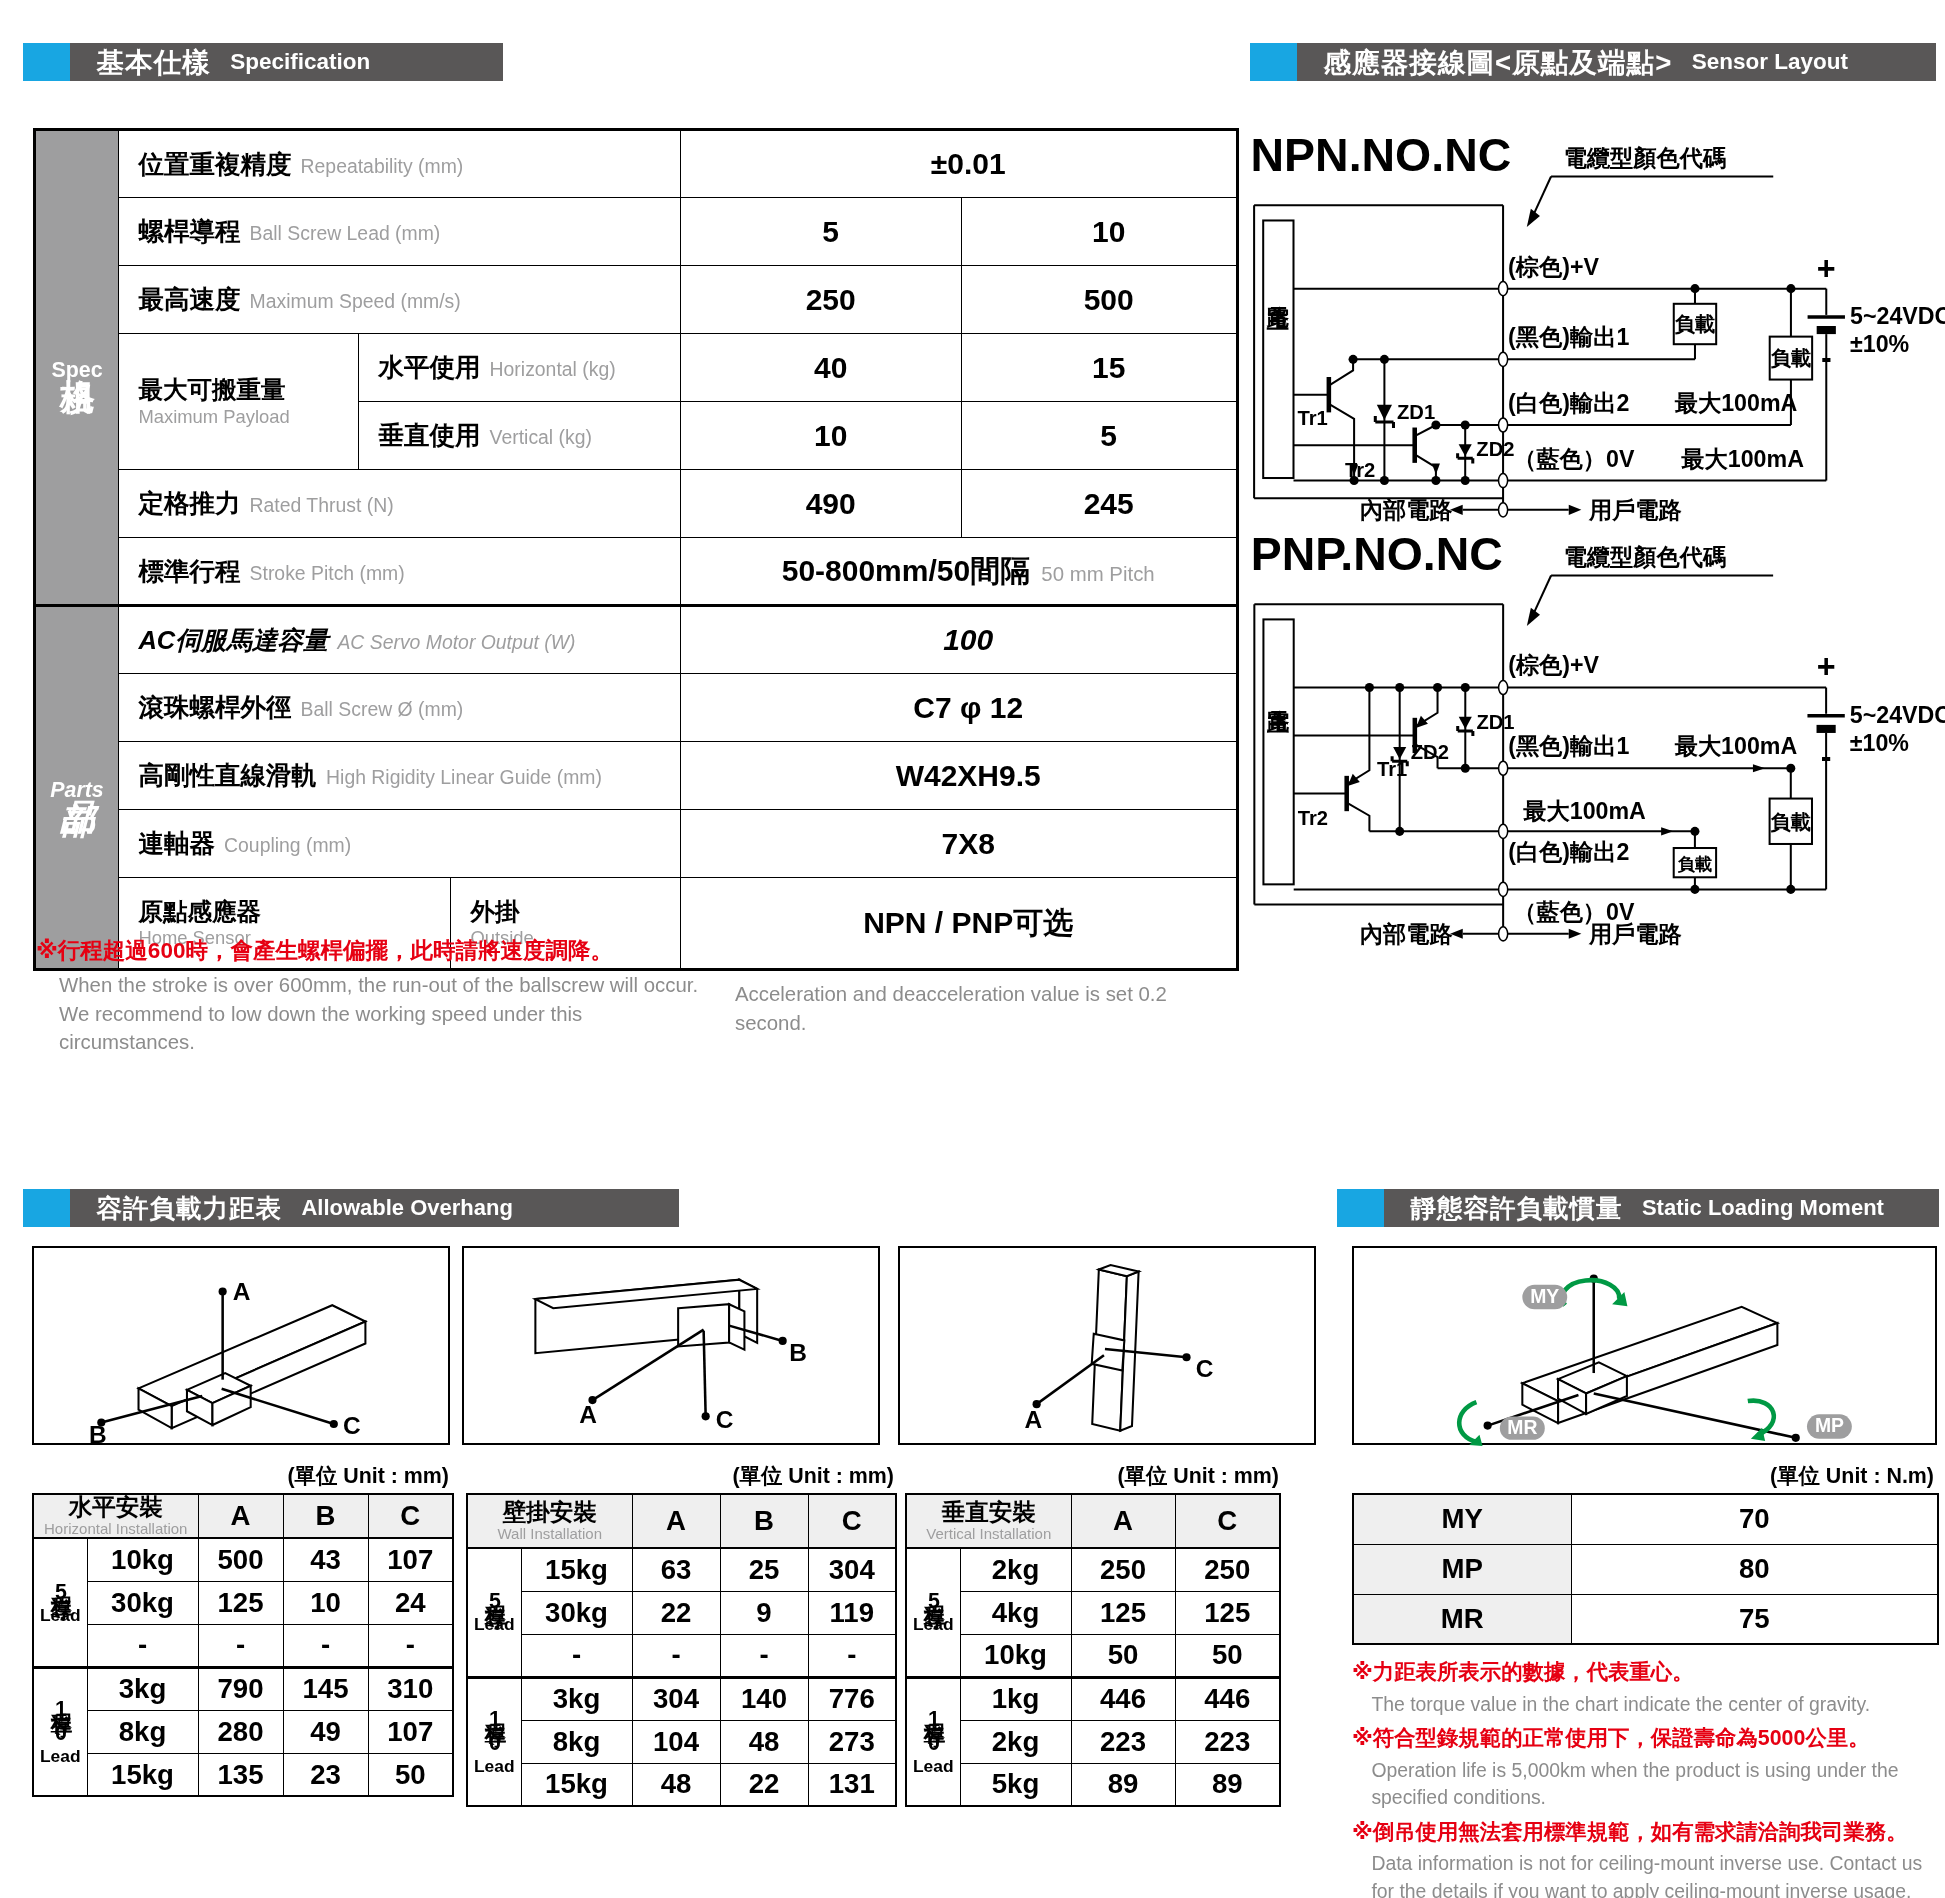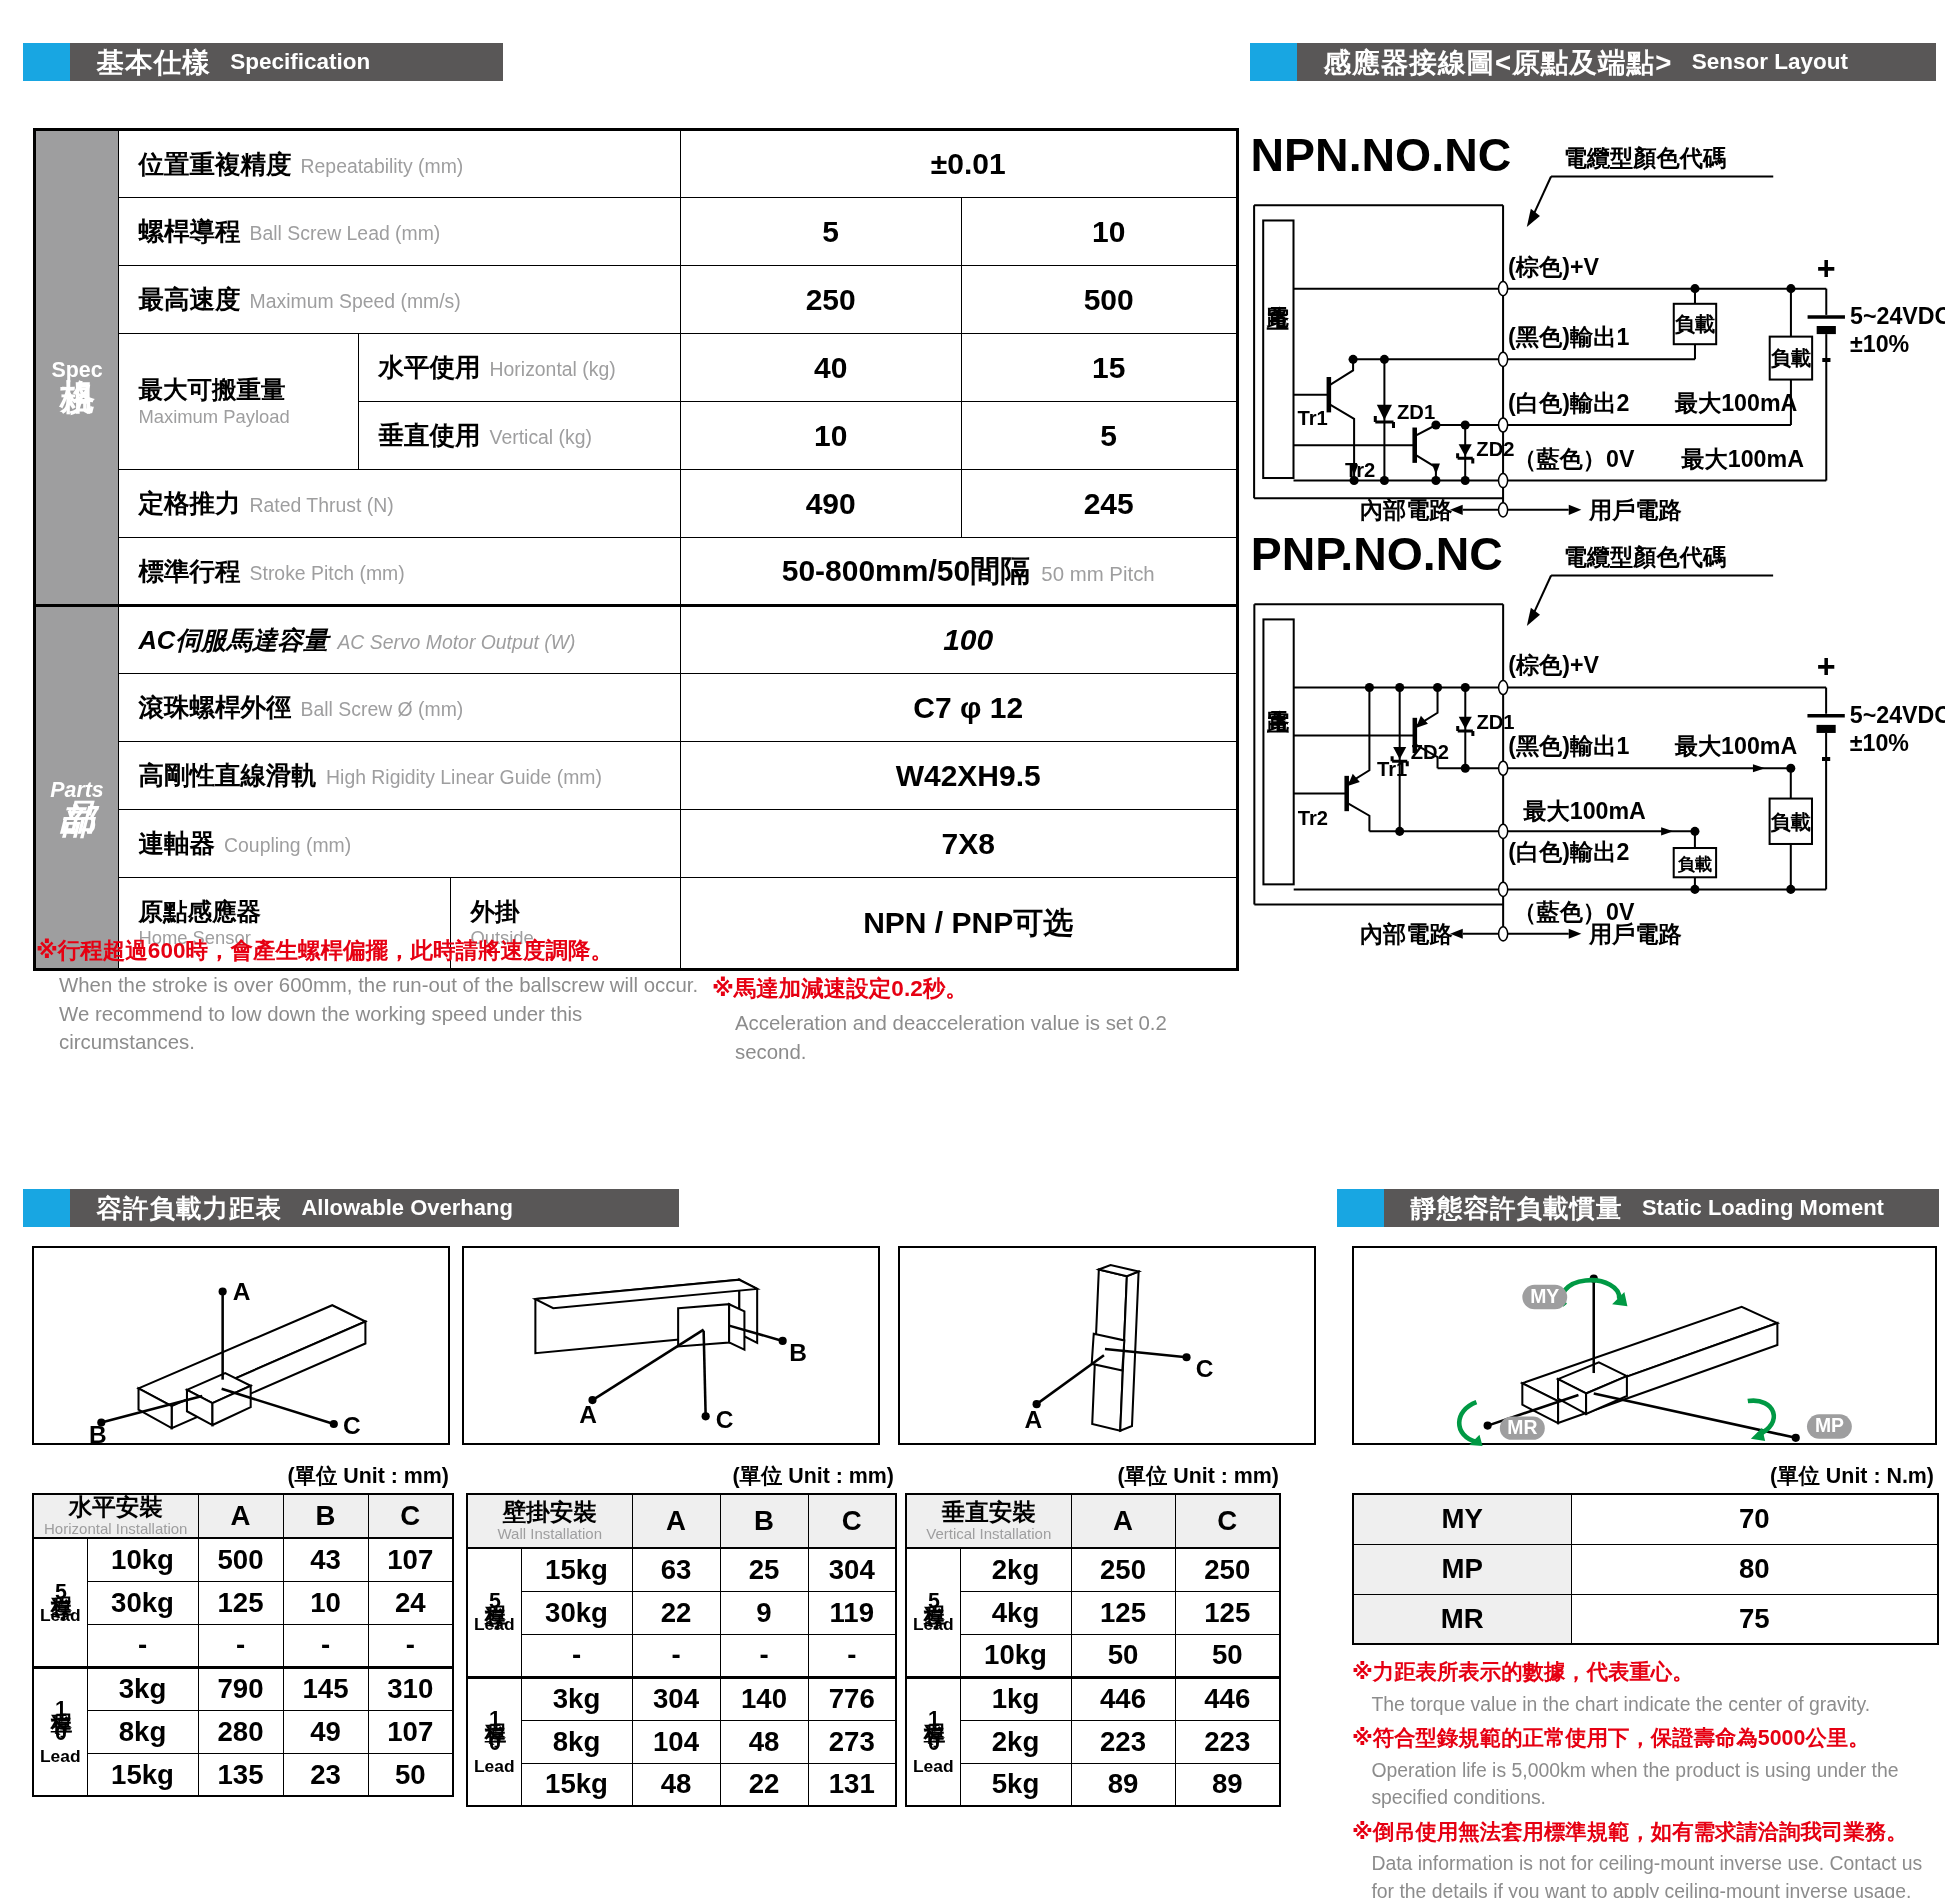--- a/index.html
+++ b/index.html
@@ -187,21 +187,20 @@
     <td class="val" colspan="2">NPN / PNP可选</td>
   </tr>
 </tbody>
   </table>
 
 <div class="abs" style="left:36px;top:936px;width:669px;">
   <div class="note-zh">※行程超過600時，會產生螺桿偏擺，此時請將速度調降。</div>
   <div class="note-en"><span>When the stroke is over 600mm, the run-out of the ballscrew will occur.</span><br><span>We recommend to low down the working speed under this circumstances.</span></div>
 </div>
 <div class="abs" style="left:712px;top:974px;width:521px;">
-  <div class="note-zh">※馬達加減速設定0.2秒。</div>
   <div class="note-en">Acceleration and deacceleration value is set 0.2 second.</div>
 </div>
 
 <svg style="left:1248px;top:122px;width:697px;height:404px;" viewBox="0 0 1380 800">
   <text class="s-title" x="5" y="98">NPN.NO.NC</text>
   <g>
     <text class="s-lbl" x="625" y="88">電纜型顏色代碼</text>
     <path class="w" d="M 600 108 H 1040"></path>
       <path class="w" d="M 600 108 L 566 182"></path>
     <polygon class="dot" points="552,208 578,186 560,172"></polygon>

